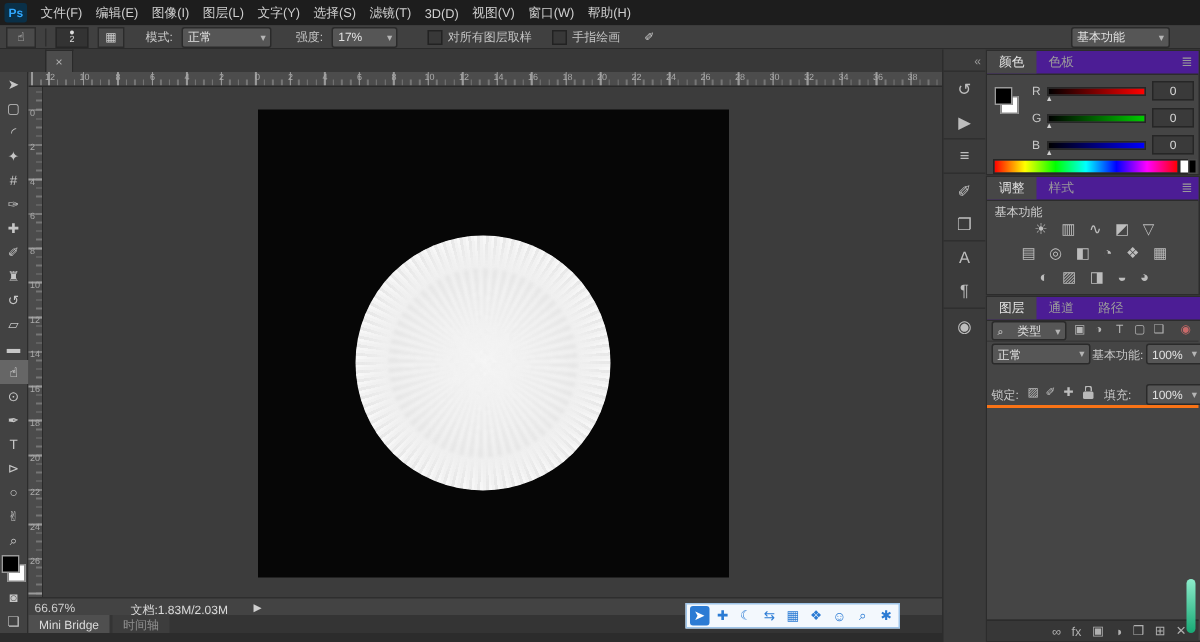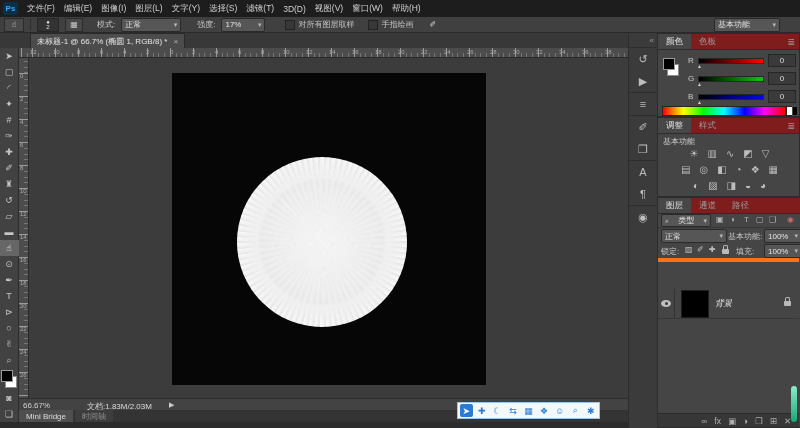--- a/index.html
+++ b/index.html
@@ -51,21 +51,21 @@
     filter:blur(.5px)}
   .furball::after{content:"";position:absolute;inset:22px;border-radius:50%;
     background:repeating-conic-gradient(rgba(205,205,205,.28) 0deg 3deg,rgba(255,255,255,0) 3deg 6deg);filter:blur(1px)}
   
   .dockstrip{left:628px;top:33px;width:29px;height:395px;background:#3b3b3b;border-left:1px solid #2c2c2c;box-sizing:border-box}
   .dockhead{height:14px;display:flex;align-items:center;justify-content:flex-end;padding-right:3px;color:#9a9a9a;font-size:8px;border-bottom:1px solid #2f2f2f}
   .dockicon{height:22px;display:flex;align-items:center;justify-content:center;font-size:11px;color:#bdbdbd}
   .dockicon.grp{border-top:1px solid #2f2f2f}
   
   .panel{background:#454545;border:1px solid #2c2c2c;box-sizing:border-box}
-  .phead{height:15px;background:#7f1d1d;display:flex;align-items:center;border-bottom:1px solid #2c2c2c}
+  .phead{height:15px;background:#4c1d95;display:flex;align-items:center;border-bottom:1px solid #2c2c2c}
   .ptab{padding:0 8px;height:15px;display:flex;align-items:center;font-size:8.5px;color:#9b9b9b}
   .ptab.active{background:#474747;color:#e3e3e3}
   .pmenu{margin-left:auto;margin-right:4px;color:#9a9a9a;font-size:9px}
   .track{height:4px;border:1px solid #262626;position:relative}
   .track .tri{position:absolute;left:-2px;bottom:-6px;color:#cfcfcf;font-size:5px}
   .valbox{background:#3a3a3a;border:1px solid #262626;color:#ddd;font-size:8px;display:flex;align-items:center;justify-content:center}
   .adjrow{display:flex;justify-content:center;gap:9px;align-items:center}
   .adjic{font-size:10px;color:#bdbdbd}
   .eye{display:inline-block;width:10px;height:7px;border-radius:50%;background:#bfbfbf;position:relative}
   .eye::after{content:"";position:absolute;left:3.5px;top:2px;width:3px;height:3px;border-radius:50%;background:#3a3a3a}
@@ -138,21 +138,20 @@
   </div>
   <span style="margin-left:10px;color:#ccc">✐</span>
   <div class="dd" style="margin-left:auto;margin-right:20px;width:58px">
     <span>基本功能</span>
       <span class="arr">▾</span>
   </div>
 </div>
 
 <div class="abs tabrow">
   <div class="doctab">
-    <span>未标题-1 @ 66.7% (椭圆 1, RGB/8) *</span>
     <span class="close">×</span>
   </div>
 </div>
 
 <div class="abs toolcol">
   <span class="tool">➤</span>
   <span class="tool">▢</span>
   <span class="tool">◜</span>
   <span class="tool">✦</span>
   <span class="tool">#</span>
@@ -332,41 +331,33 @@
       <span>正常</span>
         <span class="arr">▾</span>
     </div>
     <span style="position:absolute;left:70px;top:4px;font-size:8px">基本功能:</span>
     <div class="dd" style="position:absolute;left:106px;top:2px;width:30px">
       <span>100%</span>
         <span class="arr">▾</span>
     </div>
   </div>
 
-  <div style="position:absolute;left:0;top:45px;width:141px;height:15px;border-bottom:4px solid #f97316">
+  <div style="position:absolute;left:0;top:57px;width:141px;height:15px;border-bottom:2px solid #f97316">
     <span style="position:absolute;left:3px;top:3px;font-size:8px">锁定:</span>
     <span style="position:absolute;left:27px;top:2px;font-size:8px;color:#bdbdbd">▨</span>
     <span style="position:absolute;left:39px;top:2px;font-size:8px;color:#bdbdbd">✐</span>
     <span style="position:absolute;left:51px;top:2px;font-size:8px;color:#bdbdbd">✚</span>
     <span class="lock" style="position:absolute;left:64px;top:6px"></span>
     <span style="position:absolute;left:78px;top:3px;font-size:8px">填充:</span>
     <div class="dd" style="position:absolute;left:106px;top:1px;width:30px">
       <span>100%</span>
         <span class="arr">▾</span>
     </div>
   </div>
 
-  <div class="layerrow" style="top:91px">
-    <div class="eyecol">
-        <span class="eye"></span>
-      </div>
-    <div class="thumb" style="margin-left:6px;background:#000"></div>
-    <span class="lname" style="font-style:italic">背景</span>
-    <span class="lock" style="margin-left:auto;margin-right:8px"></span>
-  </div>
 
   <div class="botrow">
     <span>∞</span>
     <span style="">fx</span>
     <span>▣</span>
     <span>◑</span>
     <span>❒</span>
     <span>⊞</span>
     <span>✕</span>
   </div>

